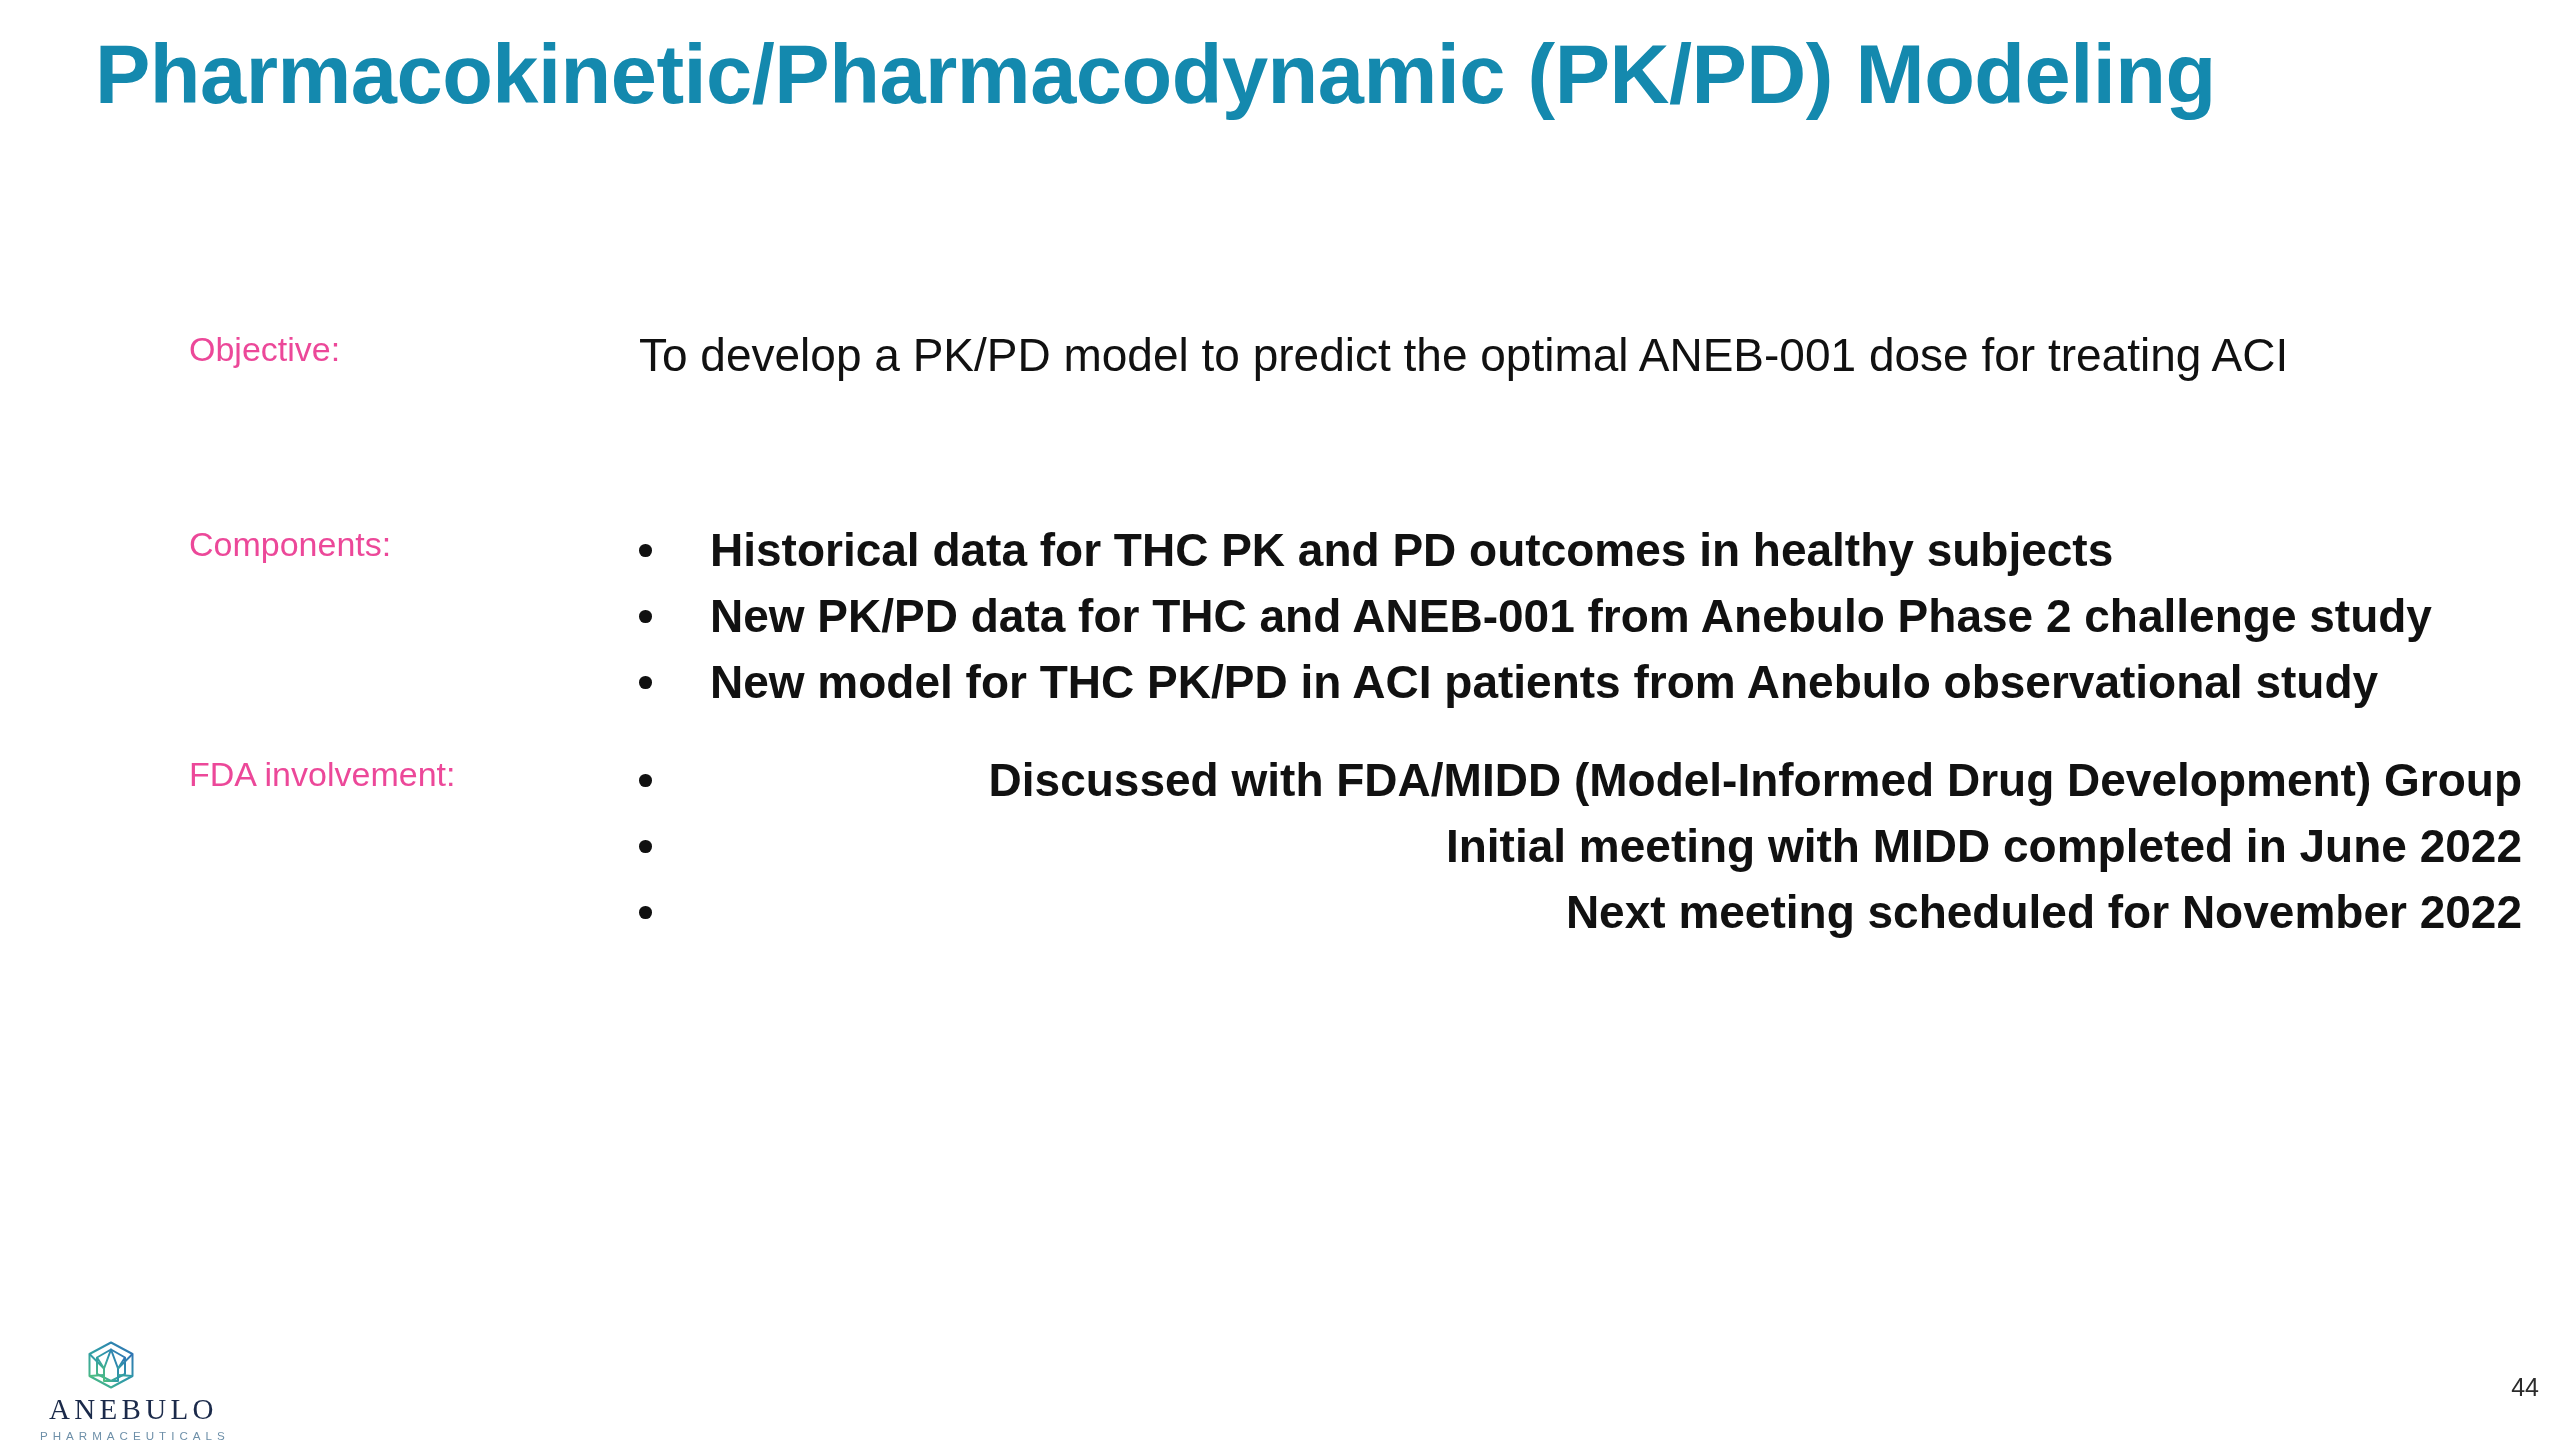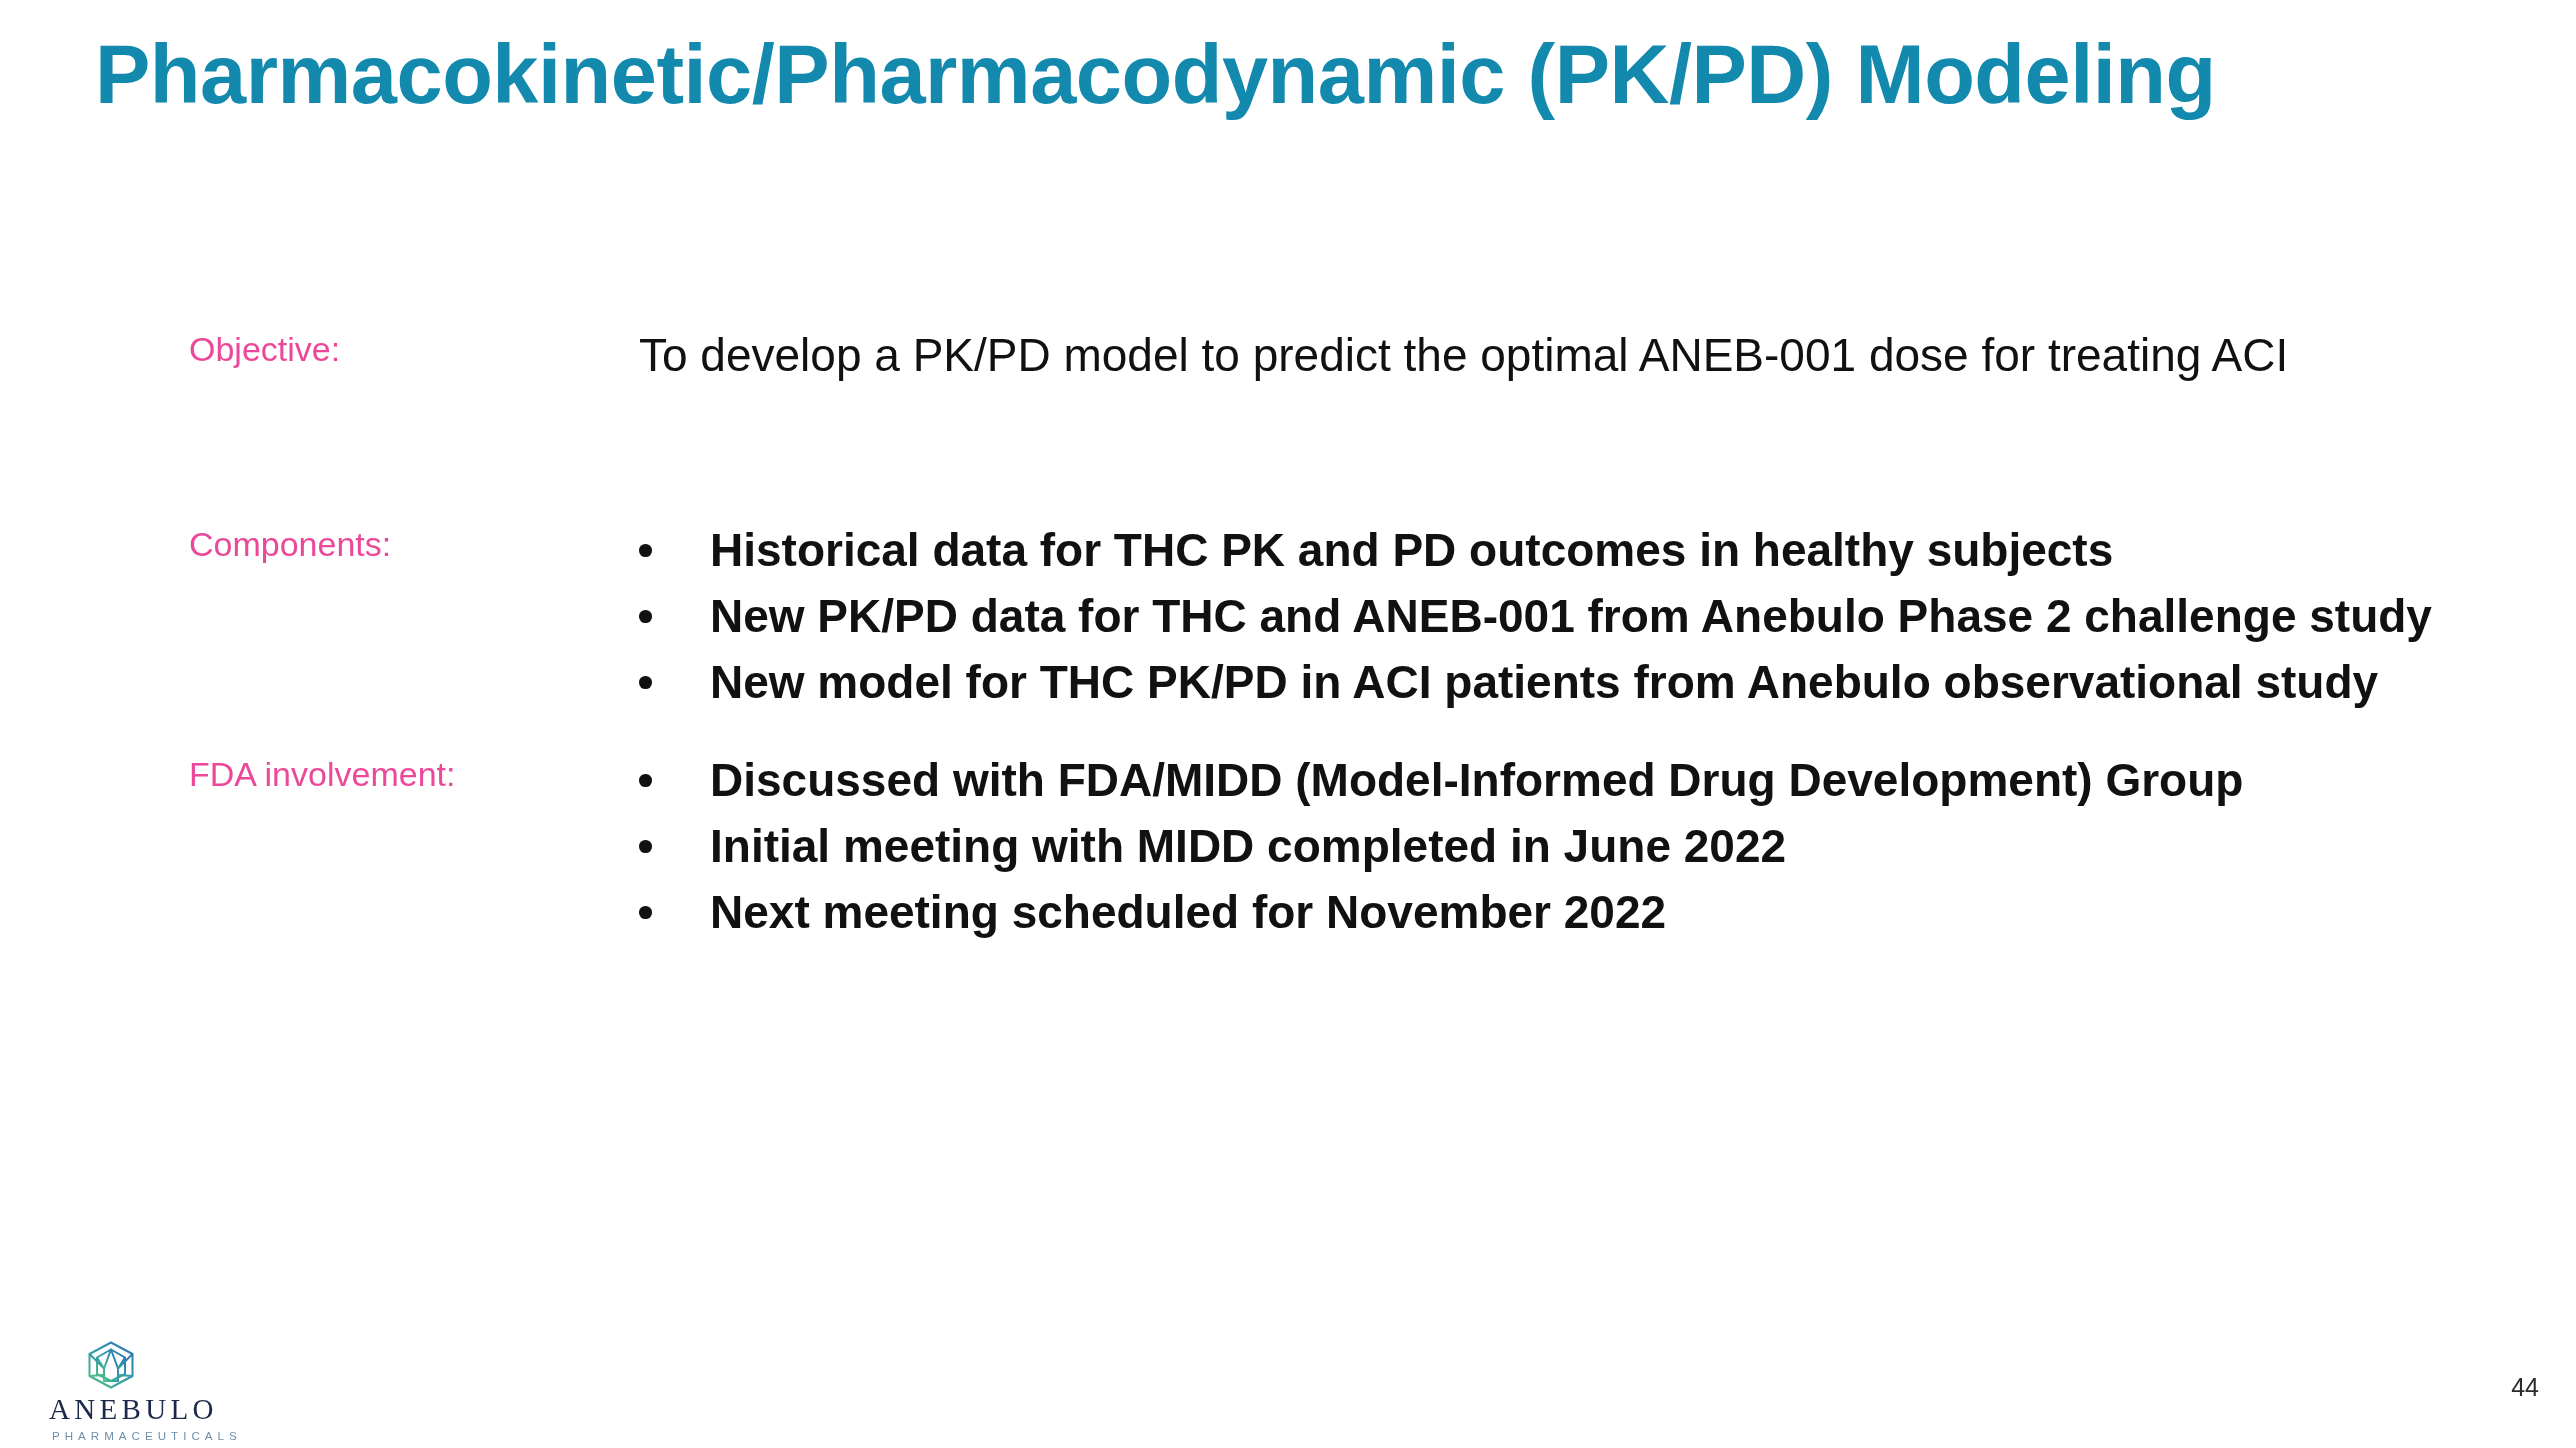--- a/index.html
+++ b/index.html
@@ -86,21 +86,21 @@
     top: 17.4px;
     width: 12.6px;
     height: 12.6px;
     border-radius: 50%;
     background: #111111;
   }
 
   
   .sec-objective  { position: absolute; top: 0px;   left: 0; width: 2576px; height: 116px; }
   .sec-components { position: absolute; top: 156px; left: 0; width: 2576px; height: 241px; margin-top: 39px; }
-  .sec-fda        { position: absolute; top: 425px; left: 0; width: 2069px; height: 241px; }
+  .sec-fda        { position: absolute; top: 425px; left: 0; width: 2069px; height: 241px; text-align: right; }
 
   
   .logo {
     position: absolute;
     left: 33px;
     top: 1341px;
     width: 155px;
   }
   .logo-mark {
     display: block;
@@ -117,21 +117,21 @@
     line-height: 1;
     margin-left: 16px;
   }
   .logo-sub {
     text-align: center;
     font-size: 11.6px;
     letter-spacing: 5px;
     color: #6d8fa8;
     line-height: 1;
     margin-top: 5.8px;
-    margin-left: 19px;
+    margin-left: 7px;
   }
 
   
   .page-number {
     position: absolute;
     right: 37px;
     bottom: 49px;
     font-size: 25px;
     color: #2b2b2b;
     line-height: 1;

